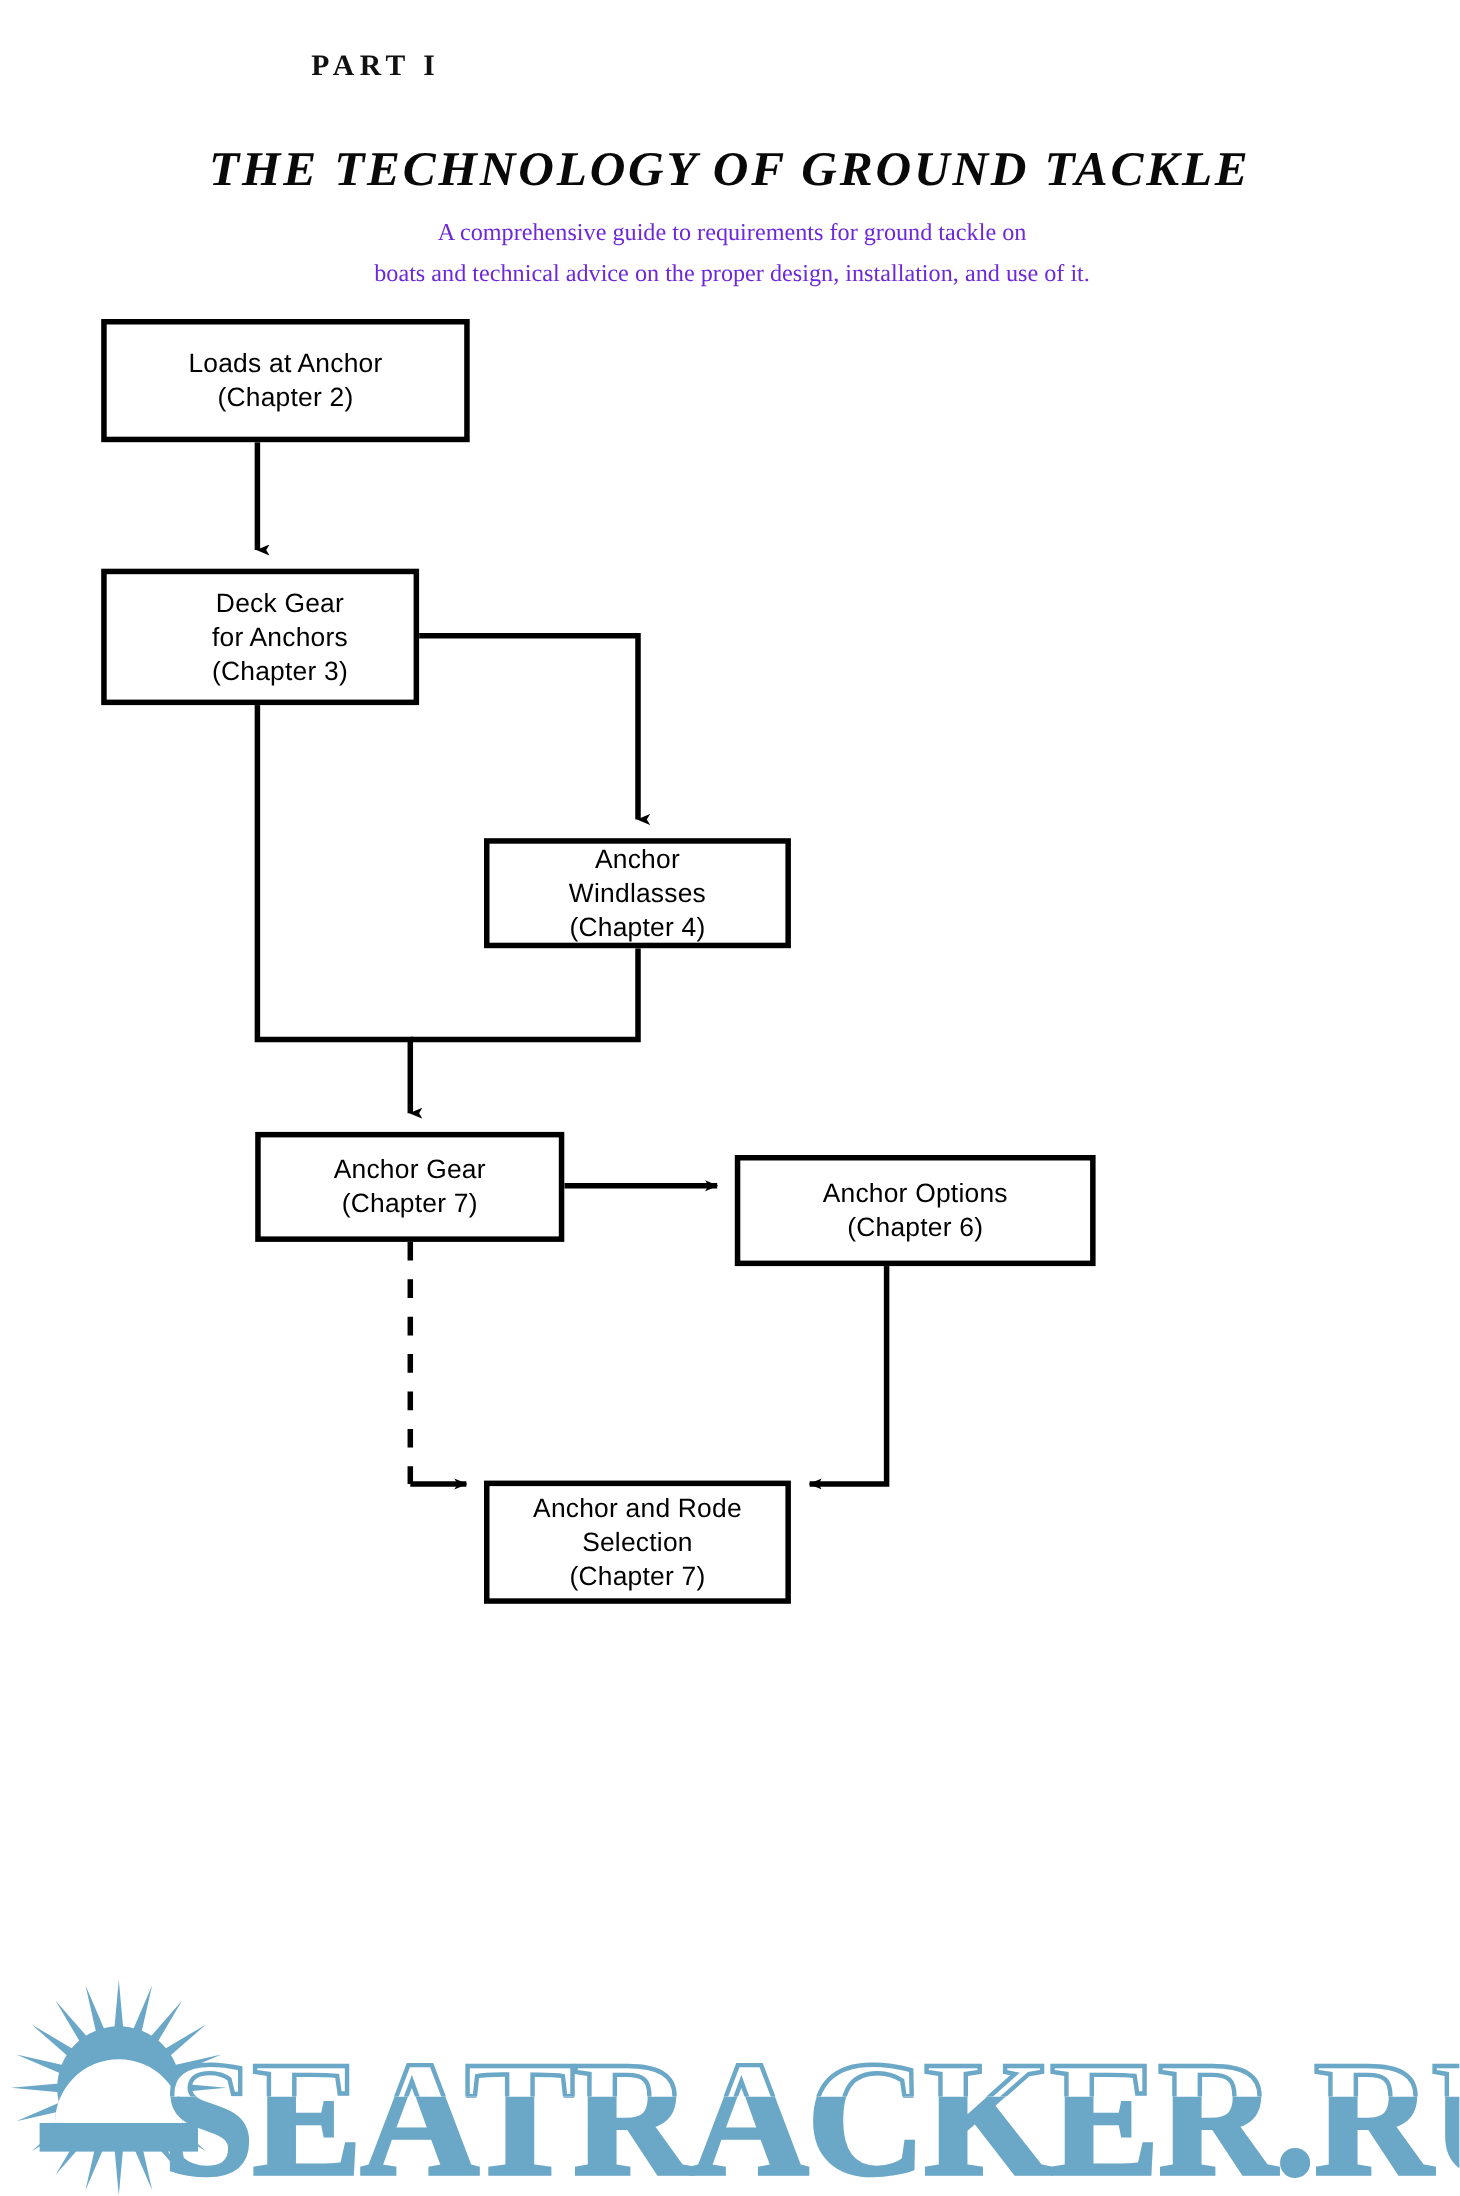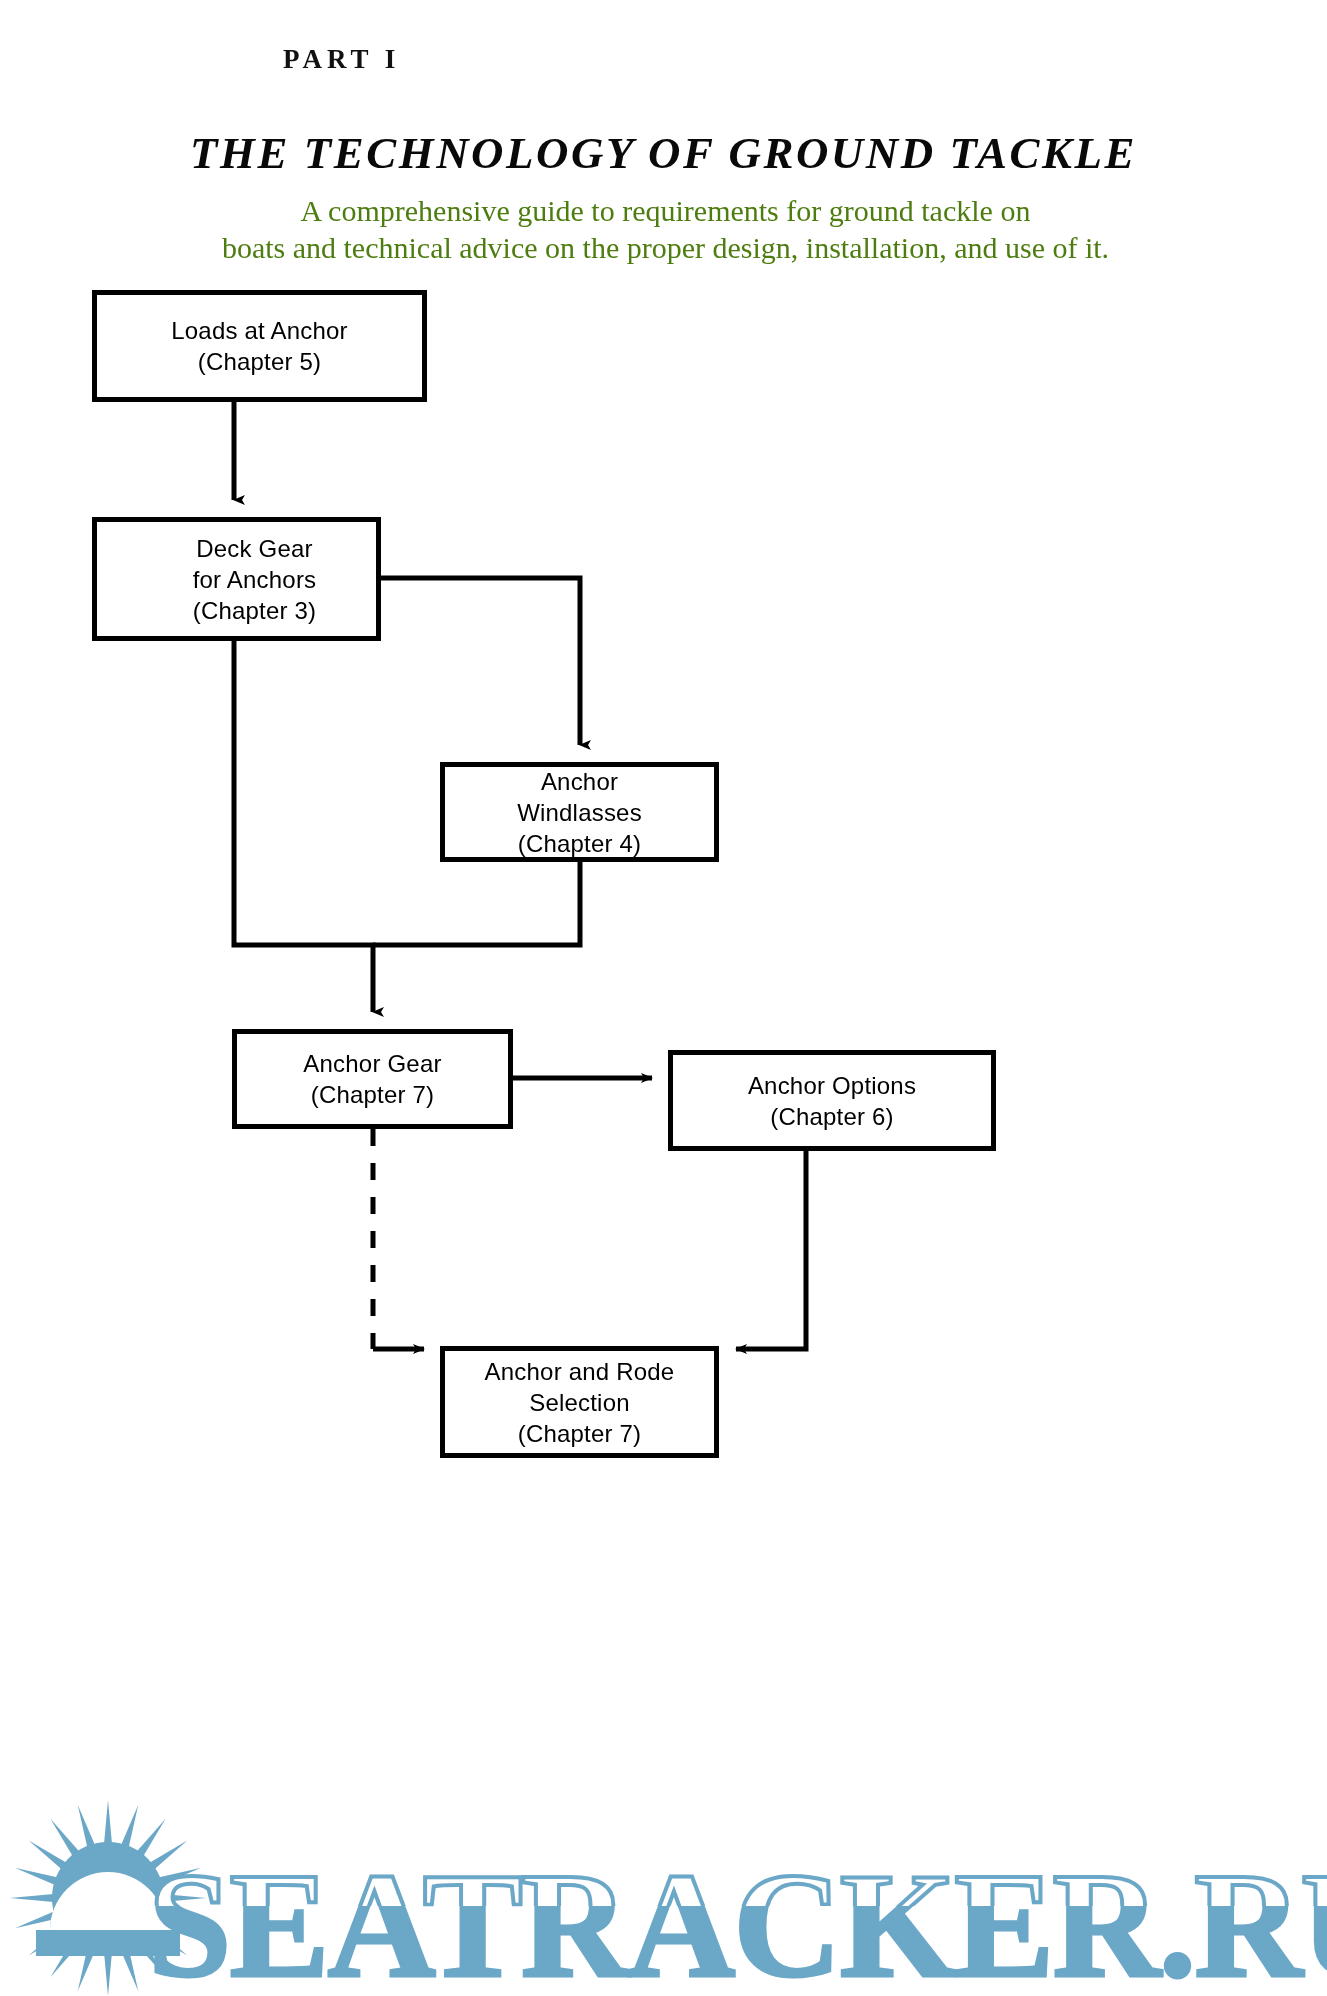--- a/index.html
+++ b/index.html
@@ -53,23 +53,23 @@
     transform: scaleX(1.02);
   }
 
   .part-desc {
     position: absolute;
     left: 88px;
     top: 192px;
     width: 1155px;
     text-align: center;
     font-family: "Liberation Serif", serif;
-    font-size: 30px;
+    font-size: 22px;
     line-height: 37px;
-    color: #4d7c0f;
+    color: #6d28d9;
   }
   .part-desc .indent-line {
     display: block;
     text-indent: 0;
   }
 
   
   #flowchart {
     position: absolute;
     left: 0;
@@ -165,21 +165,21 @@
       <path stroke-dasharray="17 17" d="M373,1129 L373,1349"></path>
       <path d="M373,1349 L424,1349" marker-end="url(#arrowRight)"></path>
 
       <path d="M806,1128 L806,1349 L736,1349" marker-end="url(#arrowLeft)"></path>
     </g>
   </svg>
 
   <div class="node" id="node-loads">
     <span class="node-text">
       <span>Loads at Anchor</span>
-      <span>(Chapter 5)</span>
+      <span>(Chapter 2)</span>
     </span>
   </div>
 
   <div class="node" id="node-deckgear">
     <span class="node-text">
       <span>Deck Gear</span>
       <span>for Anchors</span>
       <span>(Chapter 3)</span>
     </span>
   </div>

